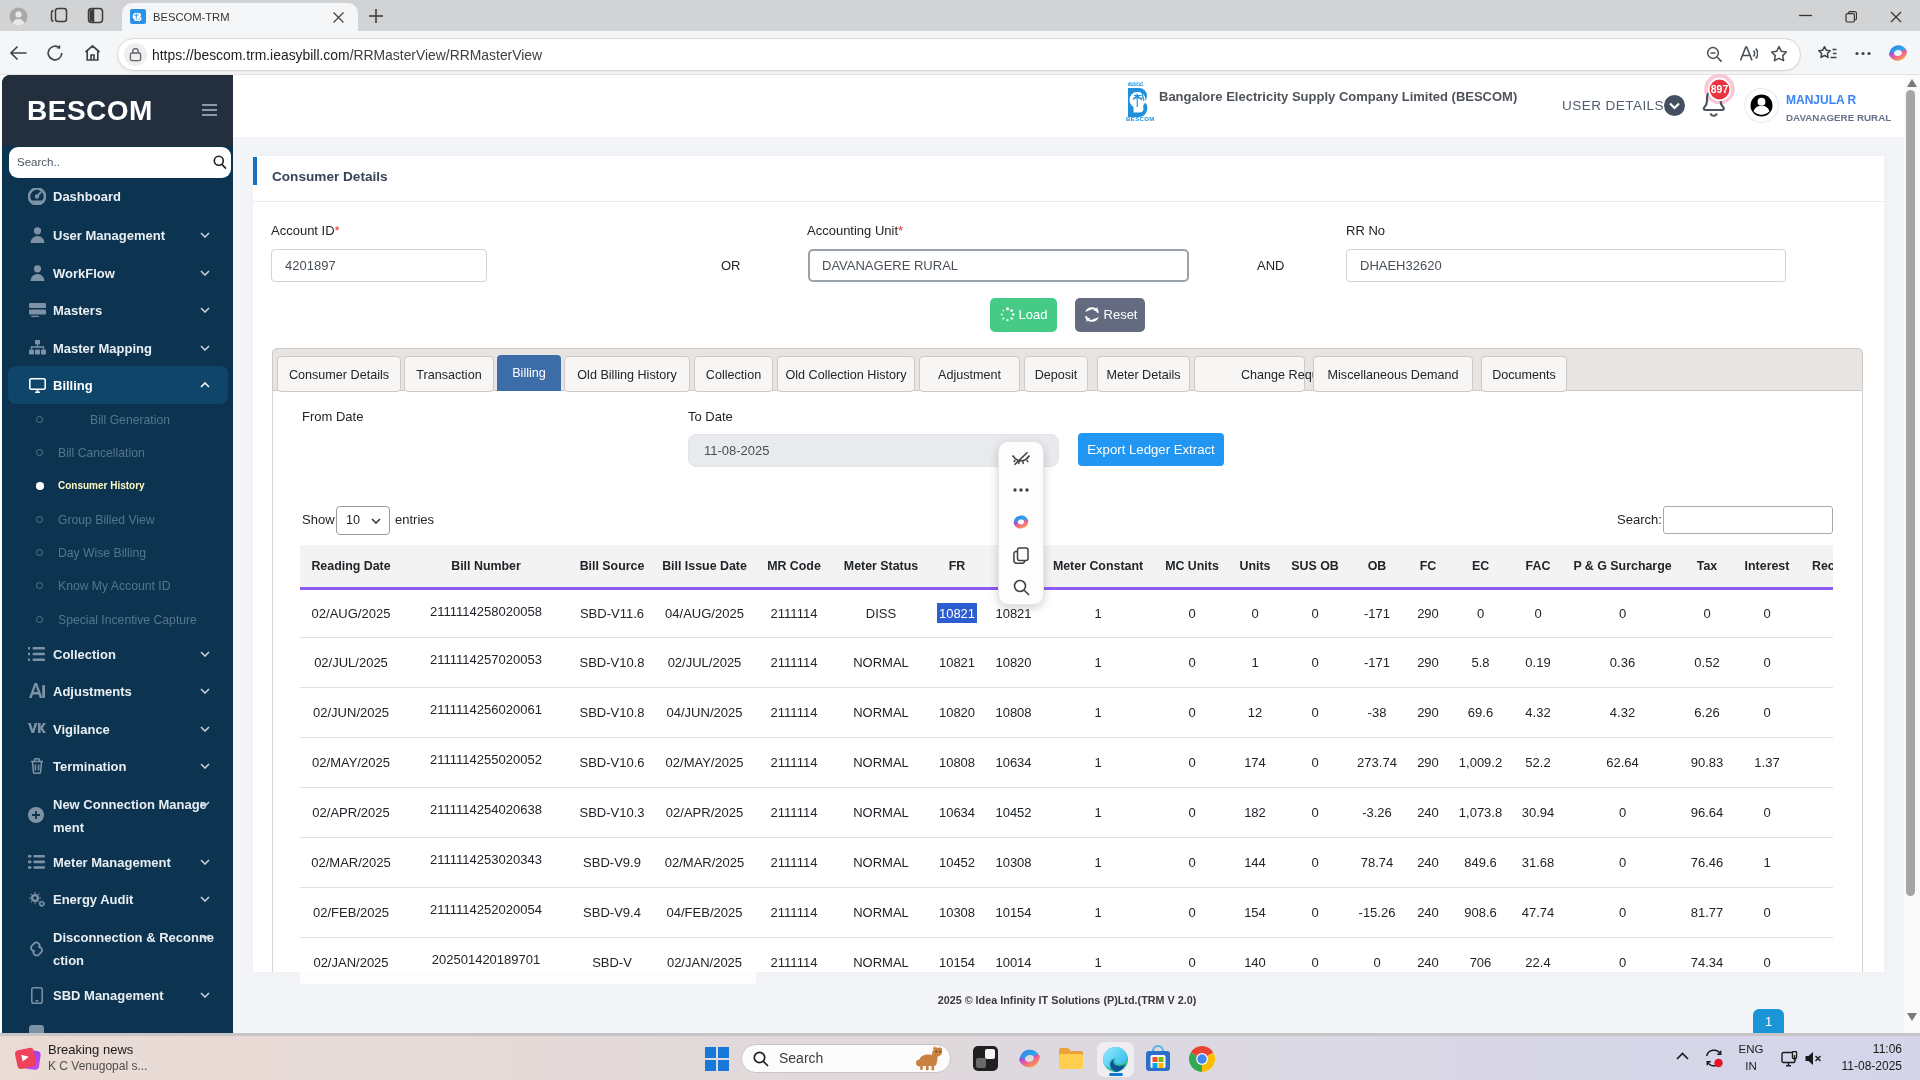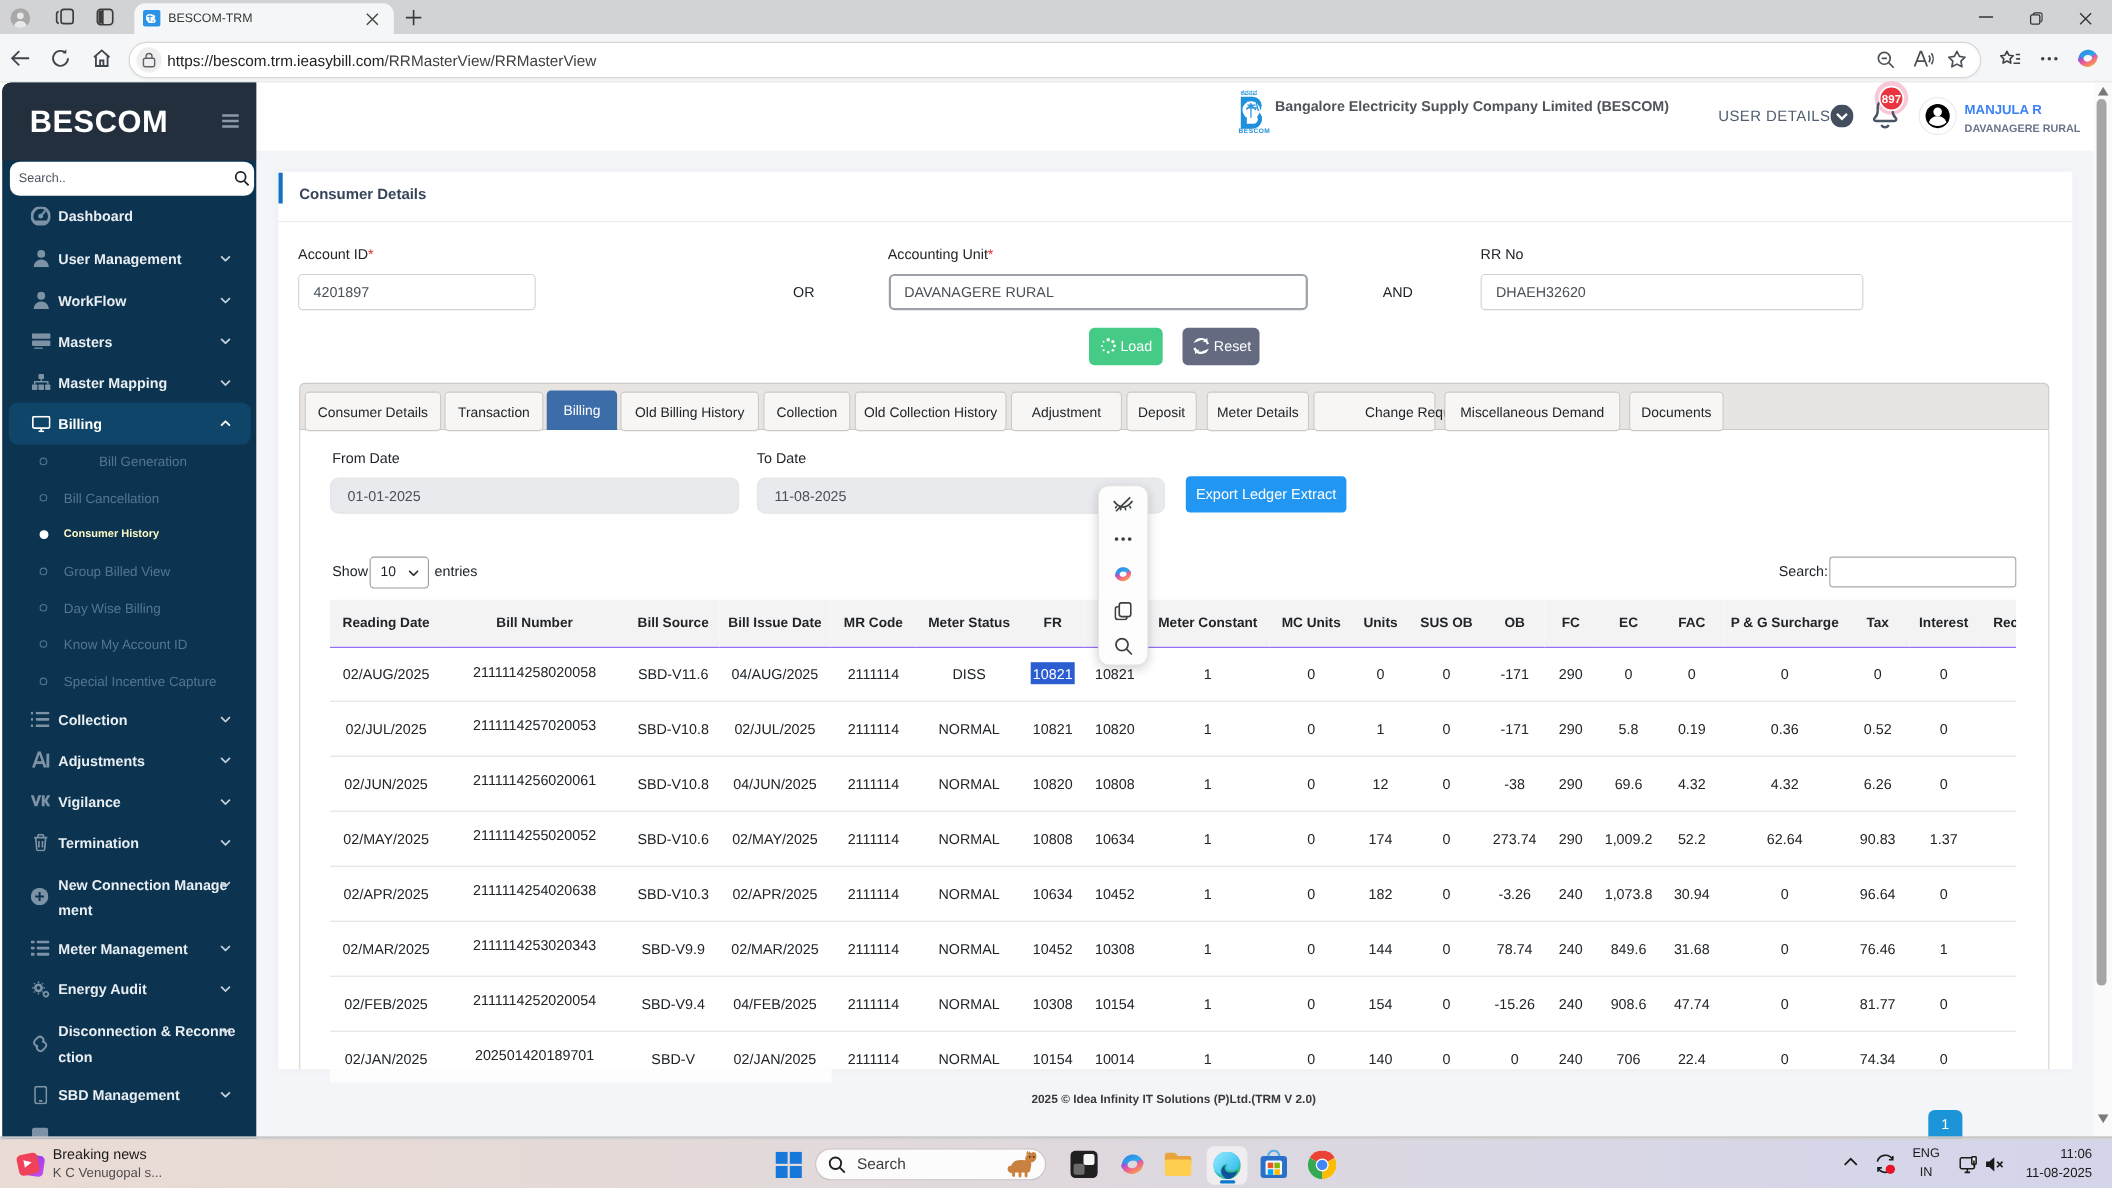--- a/index.html
+++ b/index.html
@@ -360,21 +360,21 @@
   <div class="t lb" style="left:18px;top:66px;">Account ID<span class="rq">*</span></div>
   <div class="t lb" style="left:554px;top:66px;">Accounting Unit<span class="rq">*</span></div>
   <div class="t lb" style="left:1093px;top:66px;">RR No</div>
 
   <div class="a in1" style="left:18px;top:93px;width:216px;height:33px;">
         <span>4201897</span>
       </div>
   <div class="t" style="left:468px;top:101px;height:18px;line-height:18px;font-size:13px;color:#212529;">OR</div>
   <div class="a" style="left:555px;top:93px;width:381px;height:33px;background:#fff;border:2px solid #9ba2aa;border-radius:5px;line-height:29px;font-size:13px;color:#495057;padding-left:12px;">DAVANAGERE RURAL</div>
   <div class="t" style="left:1004px;top:101px;height:18px;line-height:18px;font-size:13px;color:#212529;">AND</div>
-  <div class="a in1" style="left:1093px;top:93px;width:348px;height:33px;">
+  <div class="a in1" style="left:1093px;top:93px;width:440px;height:33px;">
         <span>DHAEH32620</span>
       </div>
 
   <div class="a" style="left:737px;top:142px;width:67px;height:34px;background:#45cb85;border-radius:5px;color:#fff;font-size:13px;text-align:center;line-height:34px;padding-left:19px;">Load</div>
   <svg class="a" style="left:747px;top:151px;" width="15" height="15" viewBox="0 0 15 15" fill="#fff">
         <g>
           <circle cx="7.5" cy="1.8" r="1.6"></circle>
           <circle cx="11.7" cy="3.6" r="1.45"></circle>
           <circle cx="13.2" cy="7.5" r="1.3"></circle>
           <circle cx="11.7" cy="11.4" r="1.2"></circle>
@@ -400,23 +400,20 @@
   <div class="t tb" style="left:441px;top:200px;width:79px;">Collection</div>
   <div class="t tb" style="left:524px;top:200px;width:138px;">Old Collection History</div>
   <div class="t tb" style="left:666px;top:200px;width:101px;">Adjustment</div>
   <div class="t tb" style="left:771px;top:200px;width:64px;">Deposit</div>
   <div class="t tb" style="left:844px;top:200px;width:93px;">Meter Details</div>
   <div class="t tb" style="left:941px;top:200px;width:111px;padding-left:46px;">Change Request</div>
   <div class="t tb" style="left:1060px;top:200px;width:160px;">Miscellaneous Demand</div>
   <div class="t tb" style="left:1228px;top:200px;width:86px;">Documents</div>
 
   <div class="t lb" style="left:49px;top:252px;">From Date</div>
-  <div class="a in2" style="left:47px;top:278px;width:372px;height:33px;">
-        <span>01-01-2025</span>
-      </div>
   <div class="t lb" style="left:435px;top:252px;">To Date</div>
   <div class="a in2" style="left:435px;top:278px;width:371px;height:33px;">
         <span>11-08-2025</span>
       </div>
   <div class="a" style="left:825px;top:277px;width:146px;height:33px;background:#2196f3;border-radius:4px;color:#fff;font-size:13.2px;text-align:center;line-height:33px;">Export Ledger Extract</div>
 
   <div class="t lb" style="left:49px;top:355px;">Show</div>
   <div class="a" style="left:83px;top:350px;width:54px;height:29px;background:#fff;border:1px solid #9b9b9b;border-radius:4px;"></div>
   <div class="t" style="left:93px;top:356px;height:17px;line-height:17px;font-size:12.6px;color:#212529;">10</div>
   <svg class="a" style="left:118px;top:362px;" width="10" height="6" viewBox="0 0 10 6">
@@ -658,21 +655,21 @@
   </div>
 </div>
 <style>
   .lb { height:18px;line-height:18px;font-size:13px;color:#212529; }
   .rq { color:#e03131; }
   .in1 { background:#fff;border:1px solid #ced4da;border-radius:4px; }
   .in1 span { position:absolute;left:13px;top:8px;font-size:13px;color:#495057; }
   .in2 { background:#e8eaed;border:1px solid #e2e5e8;border-radius:8px; }
   .in2 span { position:absolute;left:15px;top:8px;font-size:13px;color:#495057; }
   .tb { height:36px;line-height:36px;font-size:12.6px;color:#212529;text-align:center;background:#f7f6f4;border:1px solid #ccc9c6;border-radius:4px;top:200px; }
-  #tablewrap th { height:43px;background:#f3f3f3;font-size:12.4px;font-weight:bold;color:#212529;text-align:center;padding:0;border-bottom:1px solid #8b5cf6;white-space:nowrap;overflow:visible; }
+  #tablewrap th { height:43px;background:#f3f3f3;font-size:12.4px;font-weight:bold;color:#212529;text-align:center;padding:0;border-bottom:3px solid #8b5cf6;white-space:nowrap;overflow:visible; }
   #tablewrap td { height:49.9px;font-size:13px;color:#212529;text-align:center;padding:0;border-bottom:1px solid #dee2e6;white-space:nowrap; }
   #tablewrap td.bn { position:relative; }
   #tablewrap td.bn { vertical-align:top;line-height:43px; }
 </style>
 
 <div class="a" id="overlays">
 
   <div class="a" style="left:300px;top:972px;width:456px;height:12px;background:#fdfdfd;"></div>
 
   <div class="t" style="left:800px;top:993px;width:534px;height:15px;line-height:15px;font-size:10.8px;font-weight:bold;color:#3a3a3a;text-align:center;">2025 © Idea Infinity IT Solutions (P)Ltd.(TRM V 2.0)</div>

